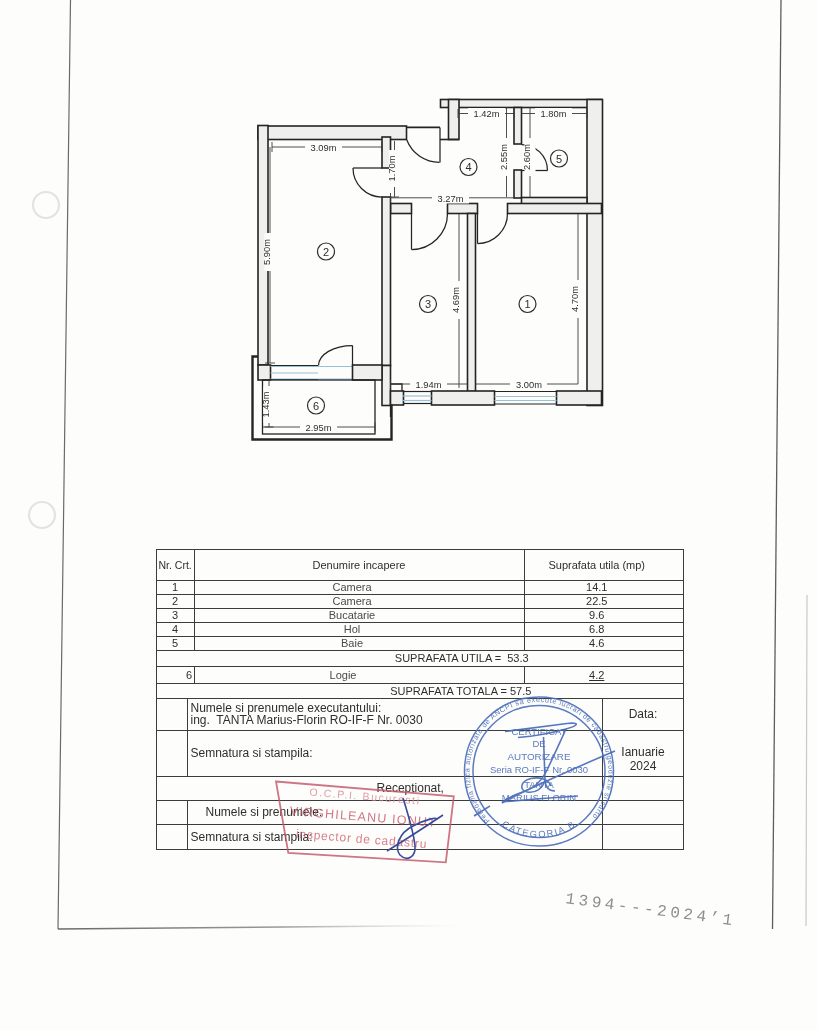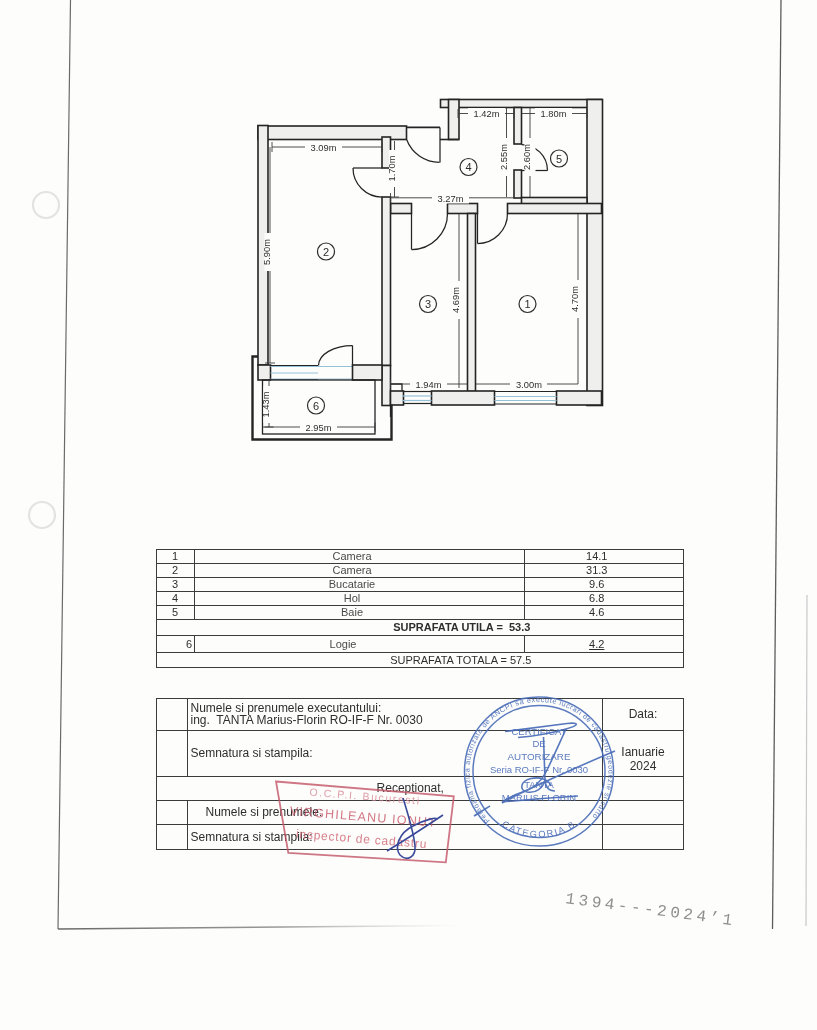--- a/index.html
+++ b/index.html
@@ -315,31 +315,36 @@
 </svg>
 
 <table class="lay" style="left:155.5px;top:548.5px;width:527.5px;font-size:11px;">
   <colgroup>
       <col style="width:38px">
       <col style="width:330px">
       <col style="width:159.5px">
     </colgroup>
 
   <tbody>
+      <tr style="height:31px">
+    <td style="text-align:left;padding-left:2px;font-size:10.5px;">Nr. Crt.</td>
+    <td style="text-align:center;">Denumire incapere</td>
+    <td style="text-align:center;"><span class="sh">Suprafata utila (mp)</span></td>
+  </tr>
 
   <tr style="height:14px">
         <td style="text-align:center;">1</td>
         <td style="text-align:center;color:#4a4a4a;"><span class="sh">Camera</span></td>
         <td style="text-align:center;"><span class="sh">14.1</span></td>
       </tr>
 
   <tr style="height:14px">
         <td style="text-align:center;">2</td>
         <td style="text-align:center;color:#4a4a4a;"><span class="sh">Camera</span></td>
-        <td style="text-align:center;"><span class="sh">31.3</span></td>
+        <td style="text-align:center;"><span class="sh">22.5</span></td>
       </tr>
 
   <tr style="height:14px">
         <td style="text-align:center;">3</td>
         <td style="text-align:center;color:#4a4a4a;"><span class="sh">Bucatarie</span></td>
         <td style="text-align:center;"><span class="sh">9.6</span></td>
       </tr>
 
   <tr style="height:14px">
         <td style="text-align:center;">4</td>
@@ -347,21 +352,21 @@
         <td style="text-align:center;"><span class="sh">6.8</span></td>
       </tr>
 
   <tr style="height:14px">
         <td style="text-align:center;">5</td>
         <td style="text-align:center;color:#4a4a4a;"><span class="sh">Baie</span></td>
         <td style="text-align:center;"><span class="sh">4.6</span></td>
       </tr>
 
   <tr style="height:16.5px">
-        <td colspan="3" style="text-align:center;font-weight:bold;"><span style="position:relative;left:42px;">SUPRAFATA UTILA =&nbsp; 53.3</span></td>
+        <td colspan="3" style="text-align:center;"><span style="position:relative;left:42px;">SUPRAFATA UTILA =&nbsp; 53.3</span></td>
       </tr>
 
   <tr style="height:17px">
         <td style="text-align:center;"><span style="position:relative;left:14px;">6</span></td>
         <td style="text-align:center;color:#4a4a4a;"><span style="position:relative;left:-16px;">Logie</span></td>
         <td style="text-align:center;text-decoration:underline;"><span class="sh">4.2</span></td>
       </tr>
 
   <tr style="height:14.5px">
         <td colspan="3" style="text-align:center;margin-left:28px;"><span style="position:relative;left:41px;">SUPRAFATA TOTALA = 57.5</span></td>

